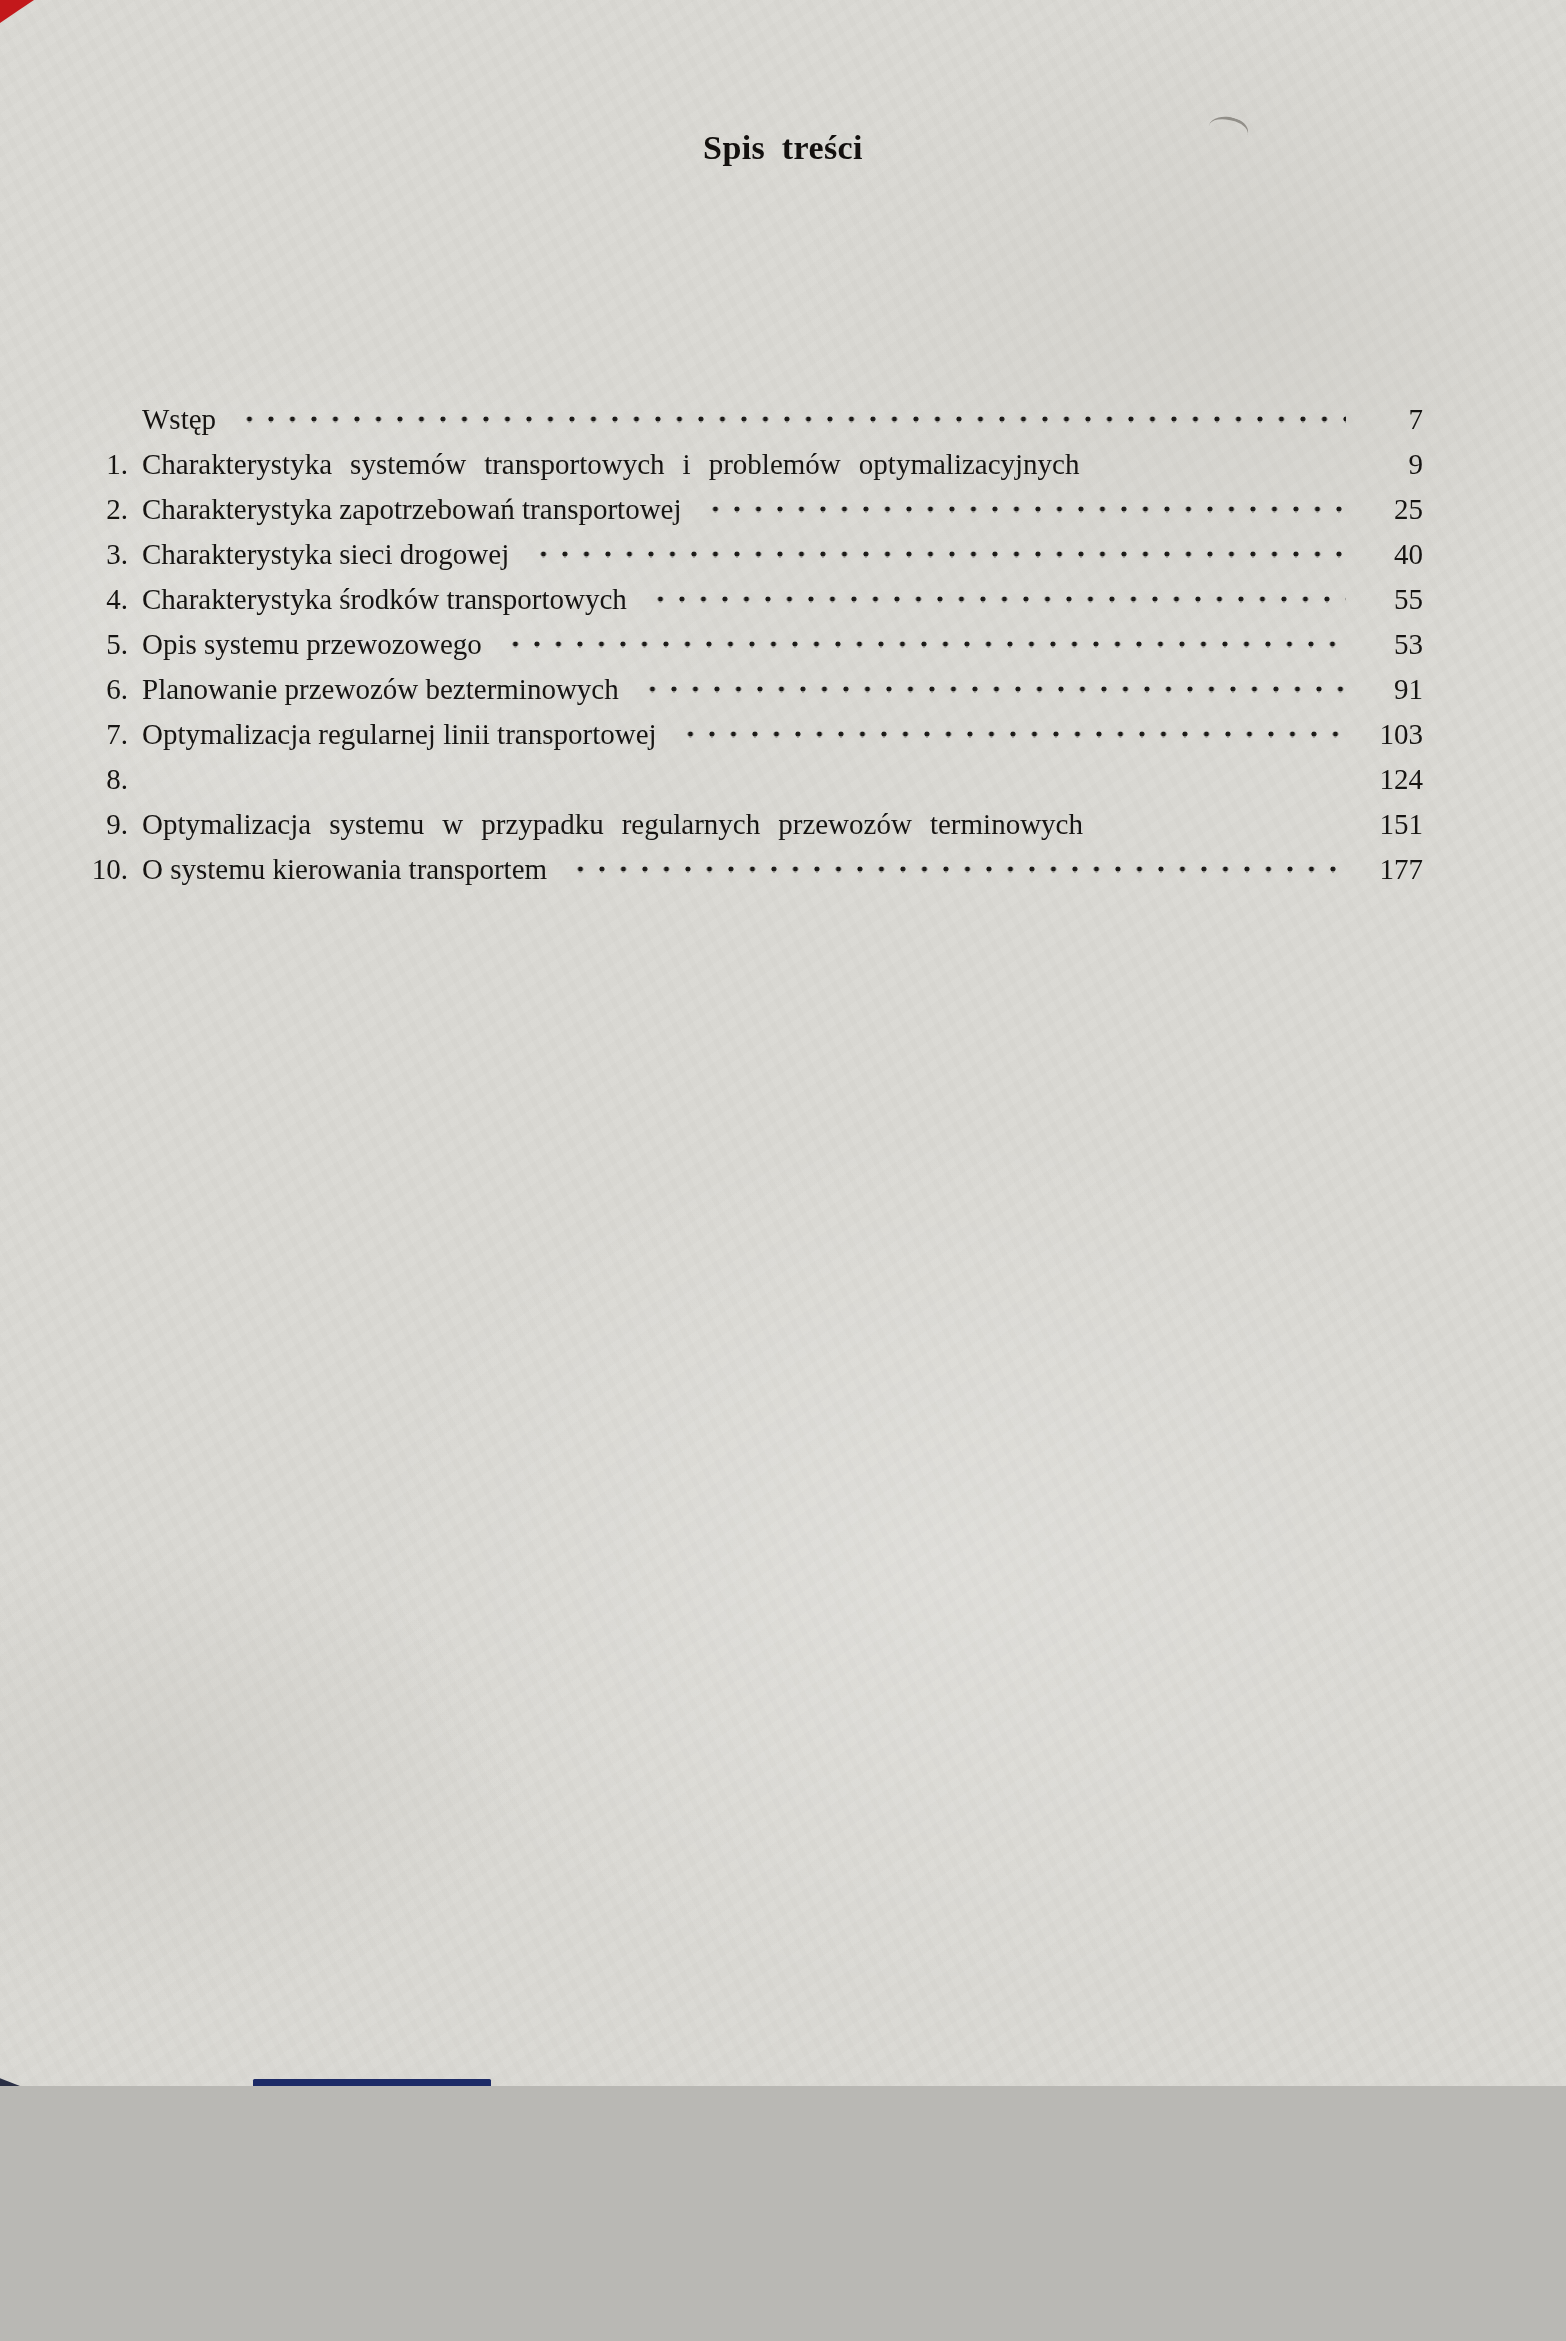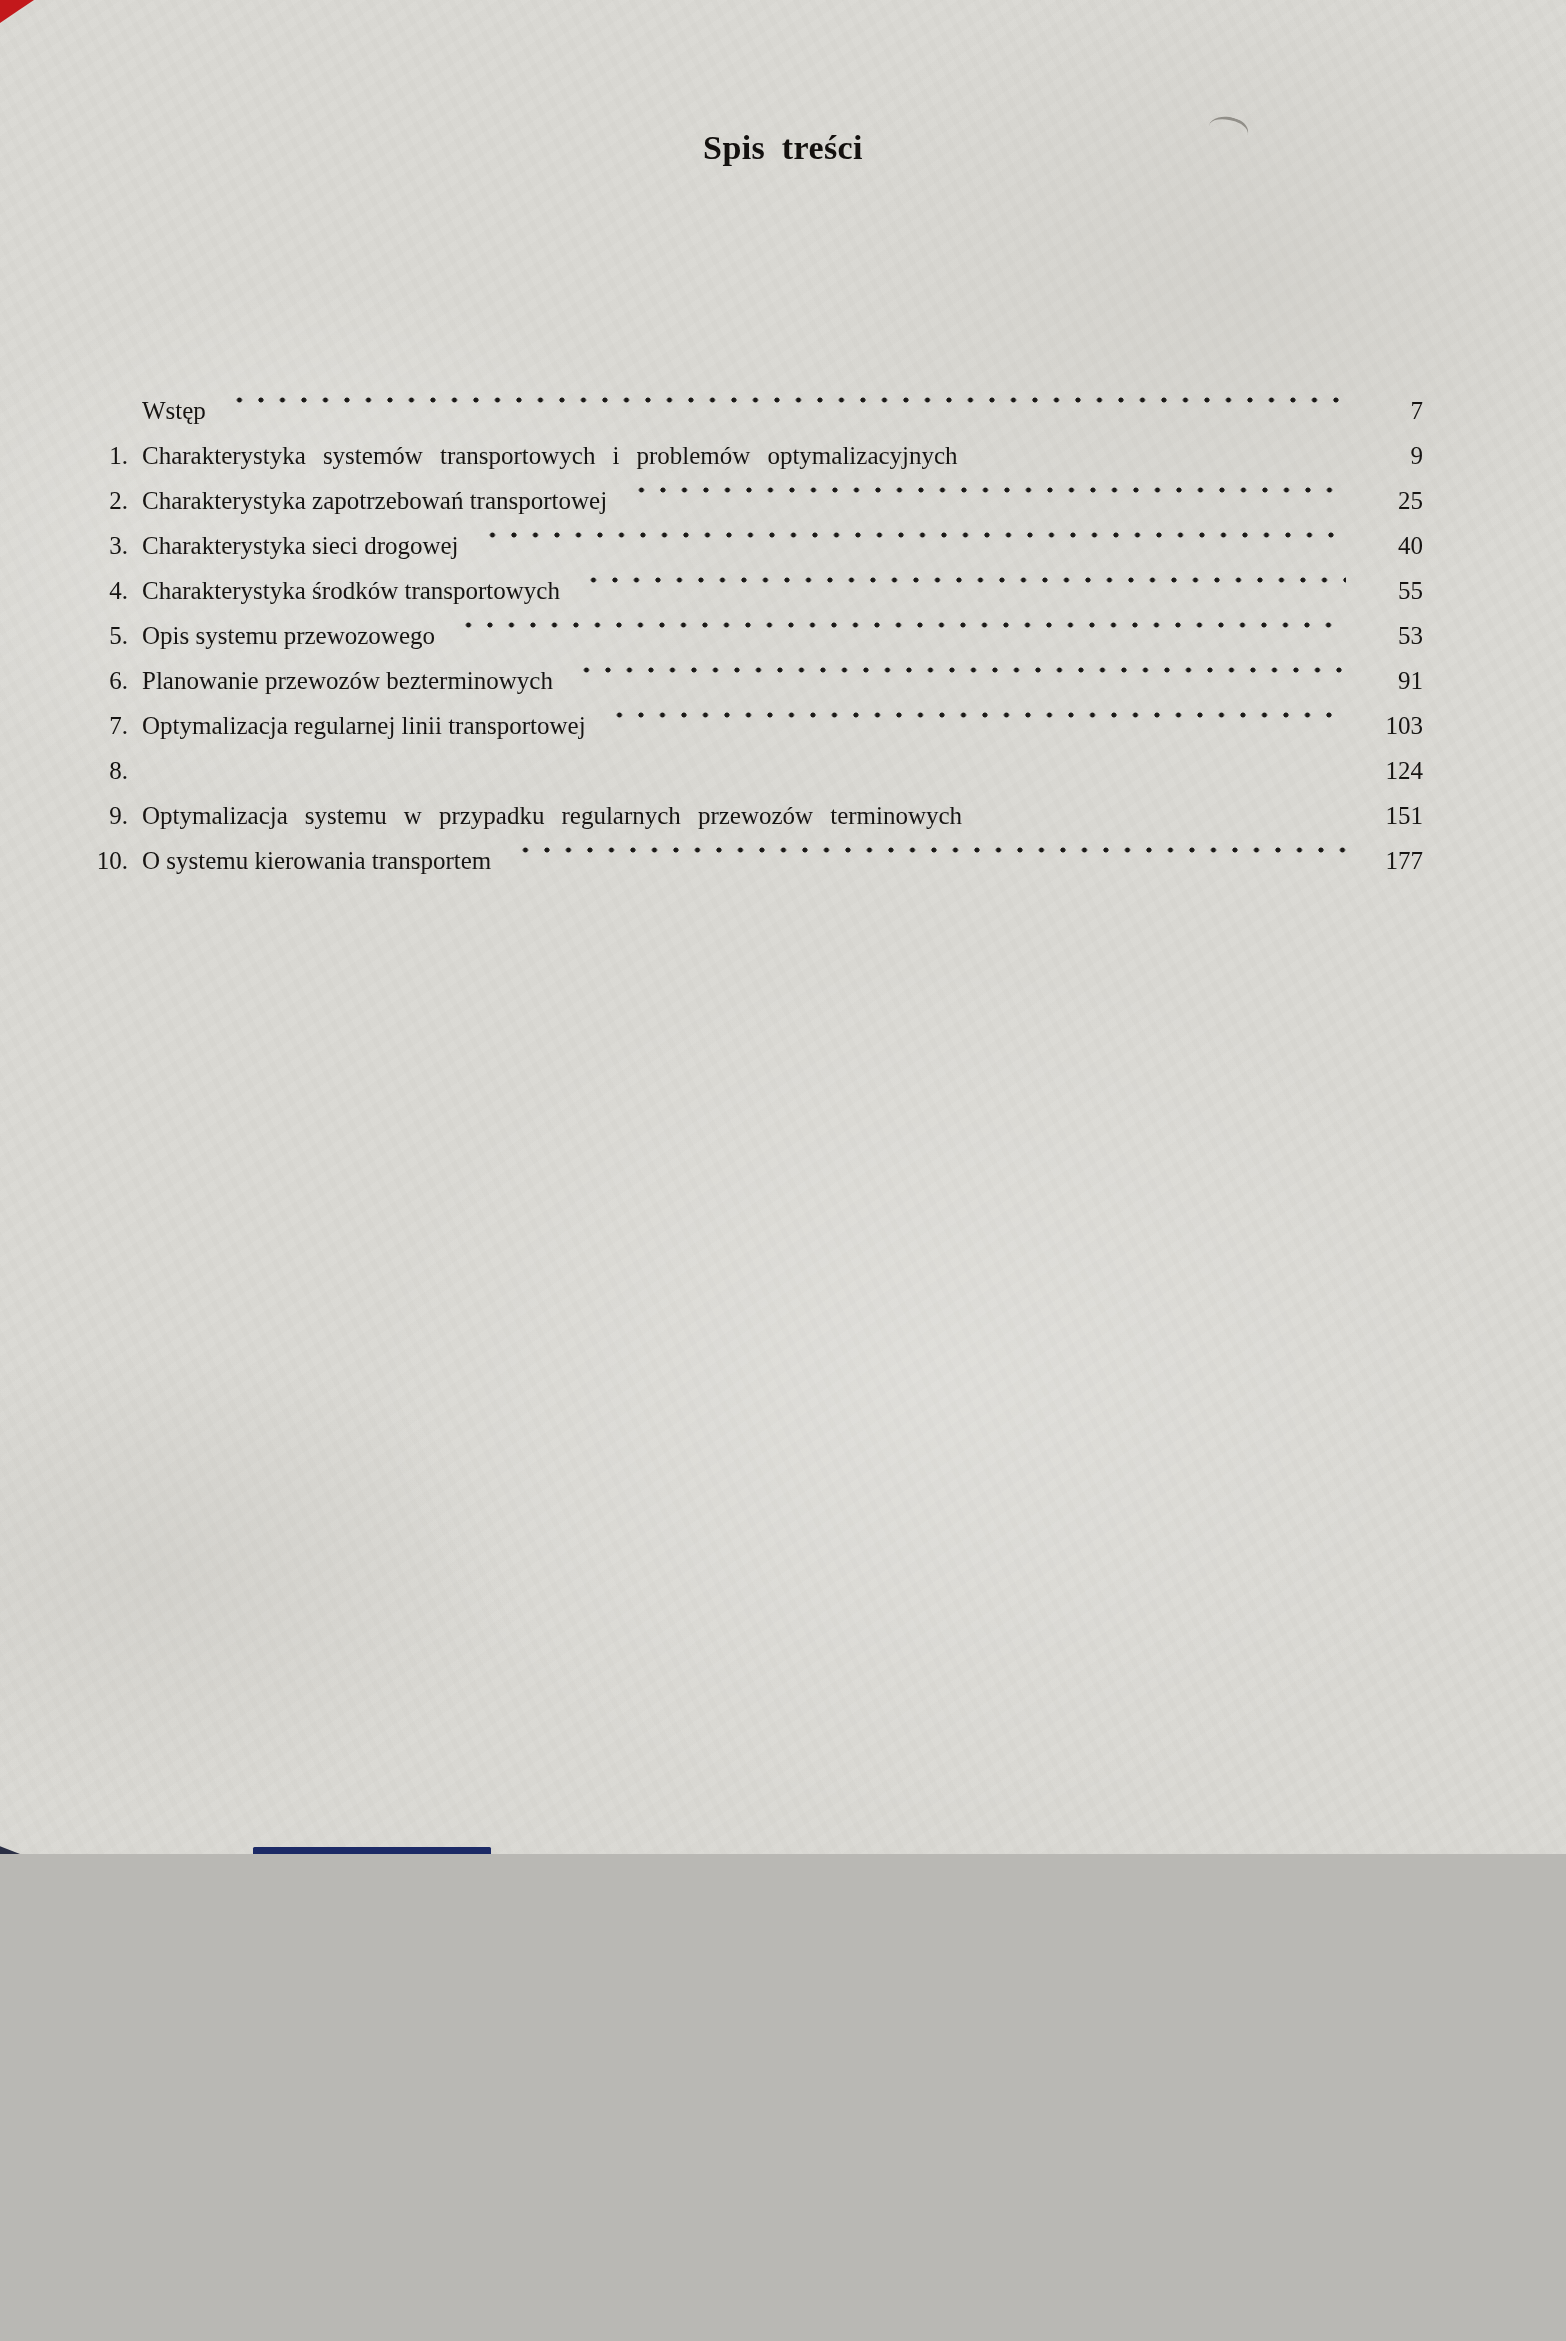--- a/index.html
+++ b/index.html
@@ -3,21 +3,21 @@
 <meta charset="utf-8">
 <style>
   html, body {
     margin: 0;
     padding: 0;
     background: #b9b8b4;
   }
   .page {
     position: relative;
     width: 1566px;
-    height: 1854px;
+    height: 2086px;
     margin: 0;
     overflow: hidden;
     background-color: #d9d8d3;
     
     background-image:
       radial-gradient(ellipse 691px 461px at 20% 30%, rgba(255,255,255,0.20), rgba(255,255,255,0) 60%),
       radial-gradient(ellipse 768px 538px at 80% 15%, rgba(190,188,182,0.25), rgba(190,188,182,0) 60%),
       radial-gradient(ellipse 922px 691px at 60% 75%, rgba(255,255,255,0.14), rgba(255,255,255,0) 65%),
       radial-gradient(ellipse 614px 384px at 10% 85%, rgba(186,184,178,0.22), rgba(186,184,178,0) 60%),
       repeating-linear-gradient(63deg, rgba(200,198,192,0.10) 0 5.4px, rgba(222,221,216,0.10) 5.4px 14.6px),
@@ -38,23 +38,23 @@
   }
 
   .toc {
     margin-top: 230px;
     padding-left: 77px;
     padding-right: 143px;
   }
 
   .row {
     display: flex;
-    align-items: flex-start;
+    align-items: center;
     height: 45px;
-    font-size: 25px;
+    font-size: 29px;
     white-space: nowrap;
   }
 
   .num {
     flex: 0 0 51px;
     text-align: right;
     padding-right: 0;
   }
 
   .label {

